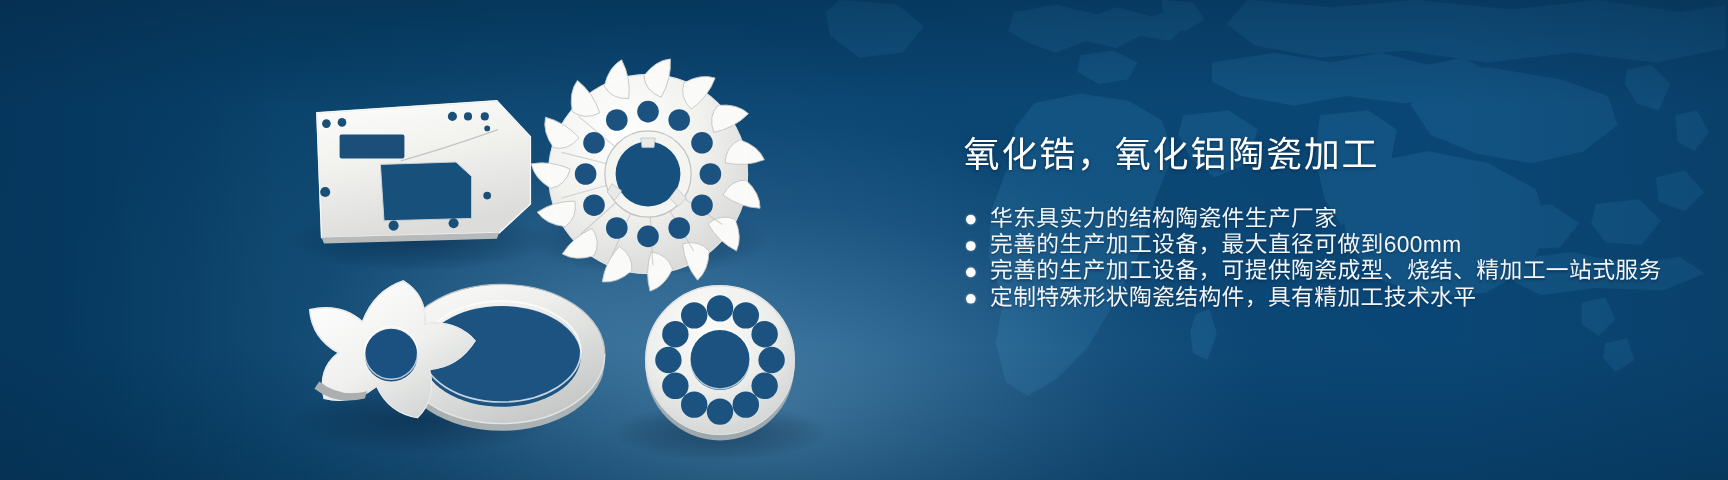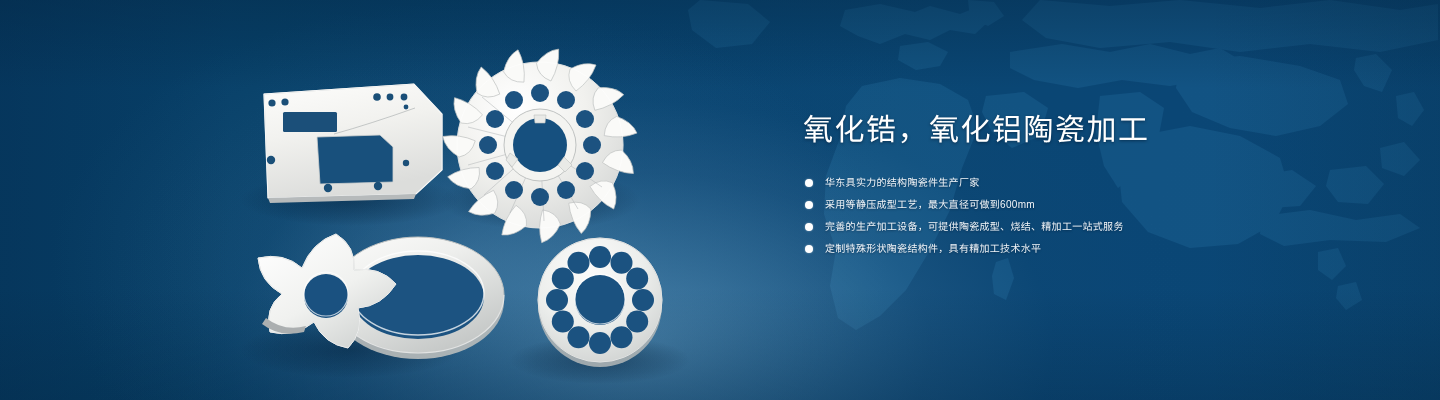--- a/index.html
+++ b/index.html
@@ -131,21 +131,21 @@
     width: 8px;
     height: 8px;
     border-radius: 50%;
     background: #ffffff;
     flex: 0 0 auto;
     margin-right: 12px;
     box-shadow: 0 0 2px rgba(255,255,255,0.45);
   }
 
   .bullet-text {
-    font-size: 10px;
+    font-size: 19px;
     line-height: 21px;
     color: #f2f6fa;
     letter-spacing: 0.3px;
     white-space: nowrap;
     text-shadow: 0 1px 2px rgba(0,20,40,0.45);
   }
 </style>
 </head>
 <body>
 
@@ -409,21 +409,21 @@
 
     <div class="headline">氧化锆，氧化铝陶瓷加工</div>
 
     <ul class="bullets">
       <li class="bullet-row">
         <span class="bullet-dot"></span>
         <span class="bullet-text">华东具实力的结构陶瓷件生产厂家</span>
       </li>
       <li class="bullet-row">
         <span class="bullet-dot"></span>
-        <span class="bullet-text">采用等静压成型工艺，最大直径可做到600mm</span>
+        <span class="bullet-text">完善的生产加工设备，最大直径可做到600mm</span>
       </li>
       <li class="bullet-row">
         <span class="bullet-dot"></span>
         <span class="bullet-text">完善的生产加工设备，可提供陶瓷成型、烧结、精加工一站式服务</span>
       </li>
       <li class="bullet-row">
         <span class="bullet-dot"></span>
         <span class="bullet-text">定制特殊形状陶瓷结构件，具有精加工技术水平</span>
       </li>
     </ul>

